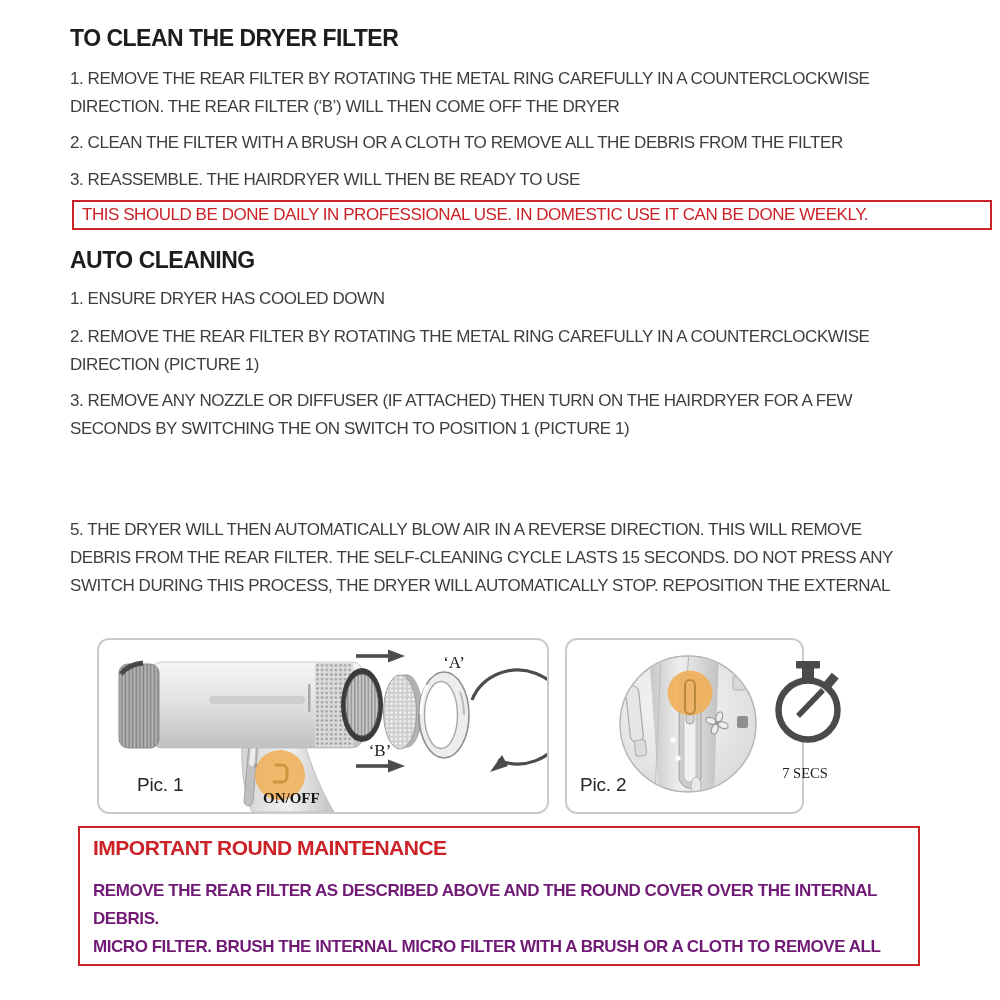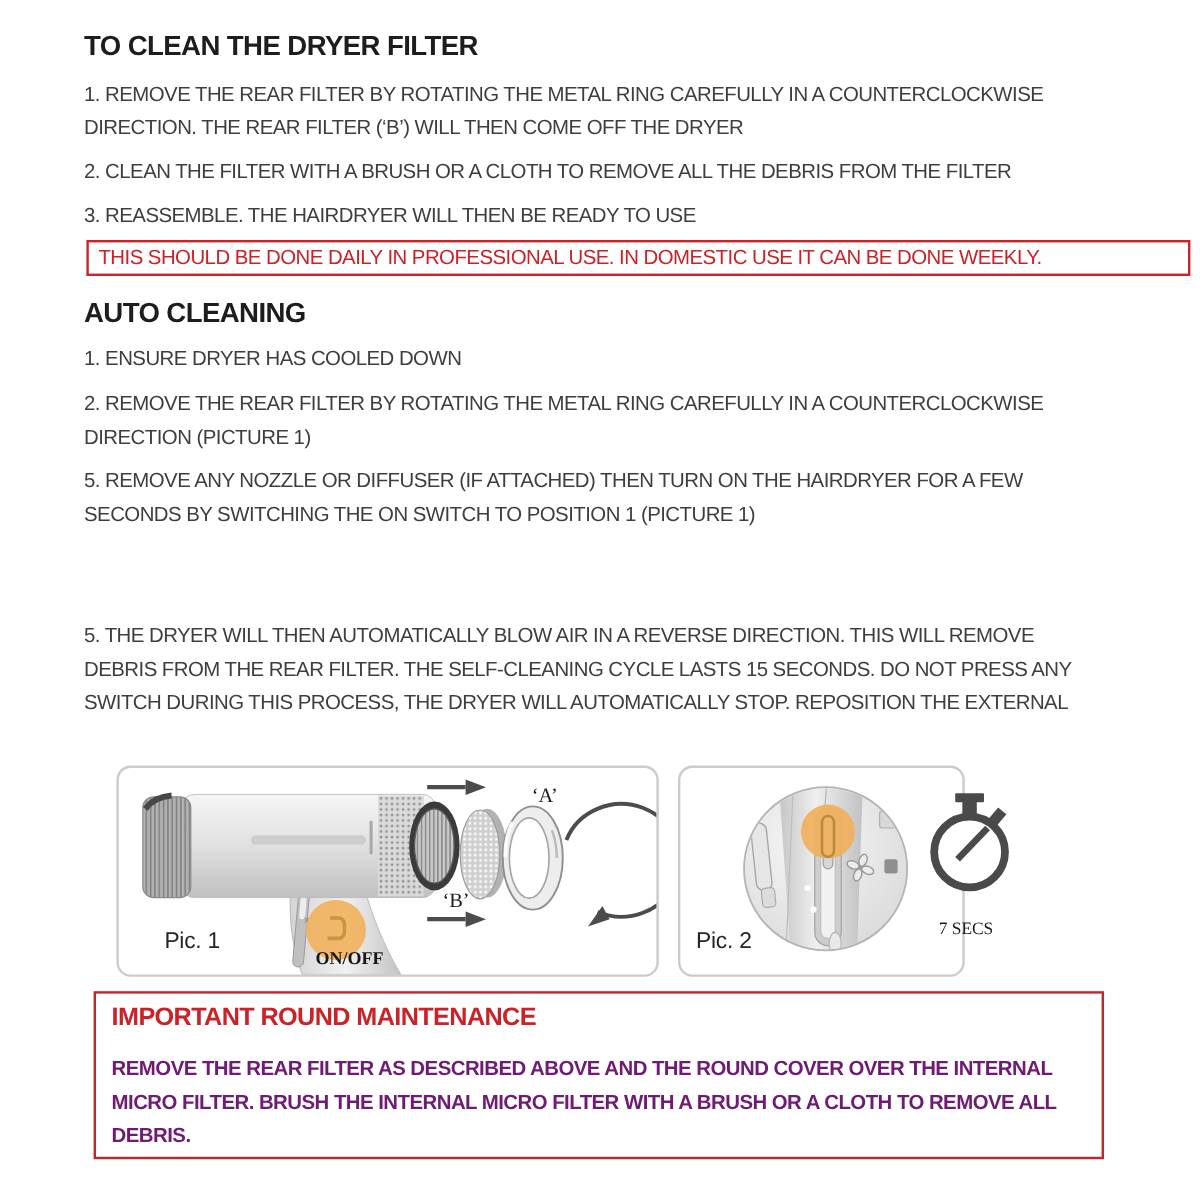--- a/index.html
+++ b/index.html
@@ -50,21 +50,21 @@
   <div class="h1" style="top:247px">AUTO CLEANING</div>
 
   <div class="para" style="top:285px">
     <div class="bodyline">1. ENSURE DRYER HAS COOLED DOWN</div>
   </div>
   <div class="para" style="top:323px">
     <div class="bodyline">2. REMOVE THE REAR FILTER BY ROTATING THE METAL RING CAREFULLY IN A COUNTERCLOCKWISE</div>
     <div class="bodyline">DIRECTION (PICTURE 1)</div>
   </div>
   <div class="para" style="top:387px">
-    <div class="bodyline">5. REMOVE ANY NOZZLE OR DIFFUSER (IF ATTACHED) THEN TURN ON THE HAIRDRYER FOR A FEW</div>
+    <div class="bodyline">3. REMOVE ANY NOZZLE OR DIFFUSER (IF ATTACHED) THEN TURN ON THE HAIRDRYER FOR A FEW</div>
     <div class="bodyline">SECONDS BY SWITCHING THE ON SWITCH TO POSITION 1 (PICTURE 1)</div>
   </div>
   <div class="para" style="top:516px">
     <div class="bodyline">5. THE DRYER WILL THEN AUTOMATICALLY BLOW AIR IN A REVERSE DIRECTION. THIS WILL REMOVE</div>
     <div class="bodyline">DEBRIS FROM THE REAR FILTER. THE SELF-CLEANING CYCLE LASTS 15 SECONDS. DO NOT PRESS ANY</div>
     <div class="bodyline">SWITCH DURING THIS PROCESS, THE DRYER WILL AUTOMATICALLY STOP. REPOSITION THE EXTERNAL</div>
   </div>
 
   <div class="figbox" style="left:97px;width:452px">
     <svg width="448" height="172" viewBox="0 0 448 172">
@@ -200,18 +200,18 @@
       </g>
       <text class="seriflabel" x="238" y="138" text-anchor="middle" font-family="Liberation Serif, DejaVu Serif, serif" font-size="14.5" fill="#1c1c1c">7 SECS</text>
     </svg>
     <div class="figcap" style="left:13px">Pic. 2</div>
   </div>
 
   <div class="maintbox">
     <div class="mainttitle">IMPORTANT ROUND MAINTENANCE</div>
     <div class="maintbody">
       <div class="maintline">REMOVE THE REAR FILTER AS DESCRIBED ABOVE AND THE ROUND COVER OVER THE INTERNAL</div>
+      <div class="maintline">DEBRIS.</div>
       <div class="maintline">MICRO FILTER. BRUSH THE INTERNAL MICRO FILTER WITH A BRUSH OR A CLOTH TO REMOVE ALL</div>
-      <div class="maintline">DEBRIS.</div>
     </div>
   </div>
 
 </div>
 
 </body></html>

